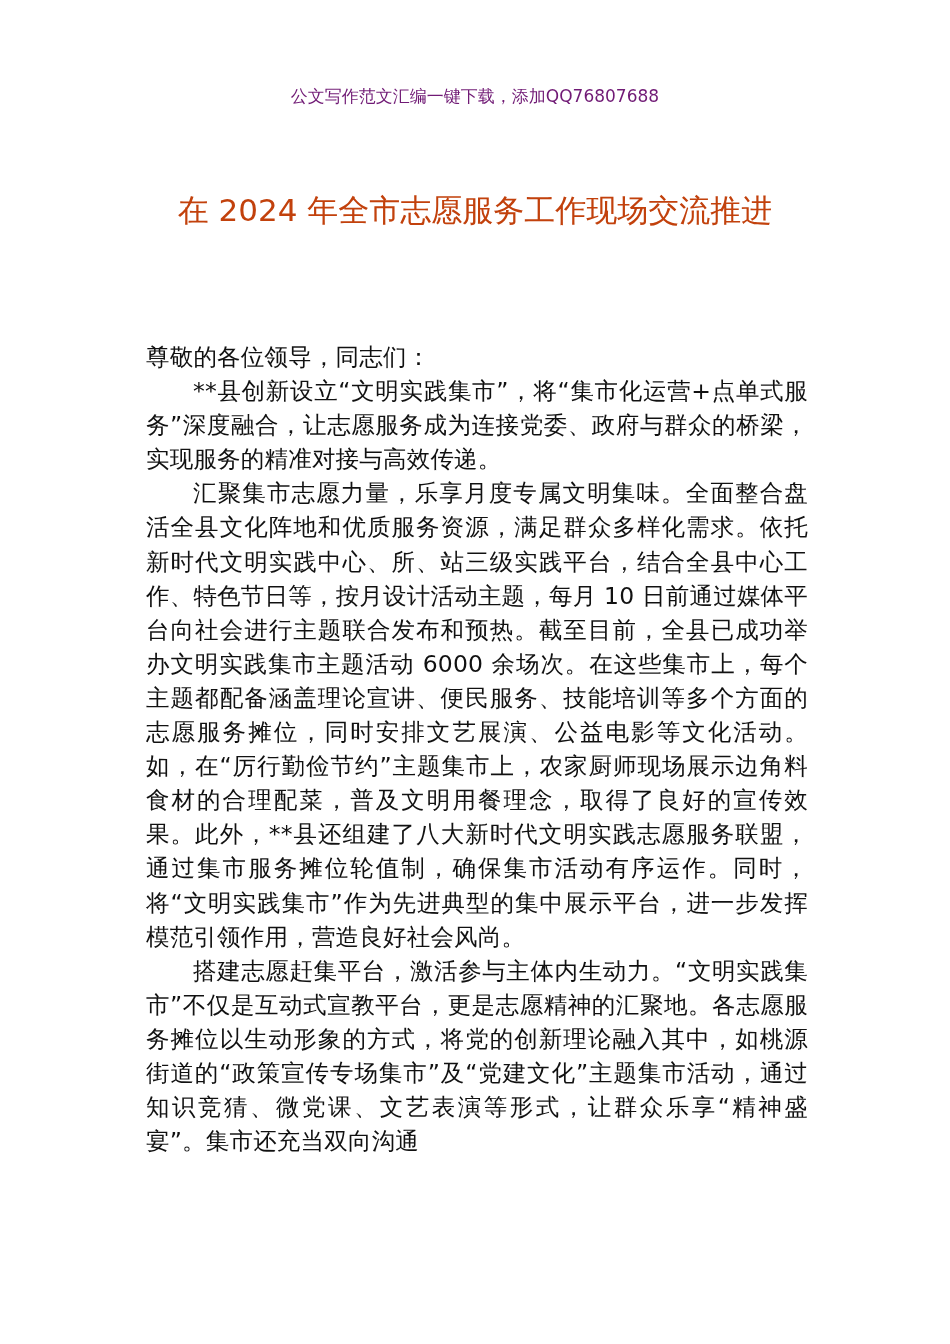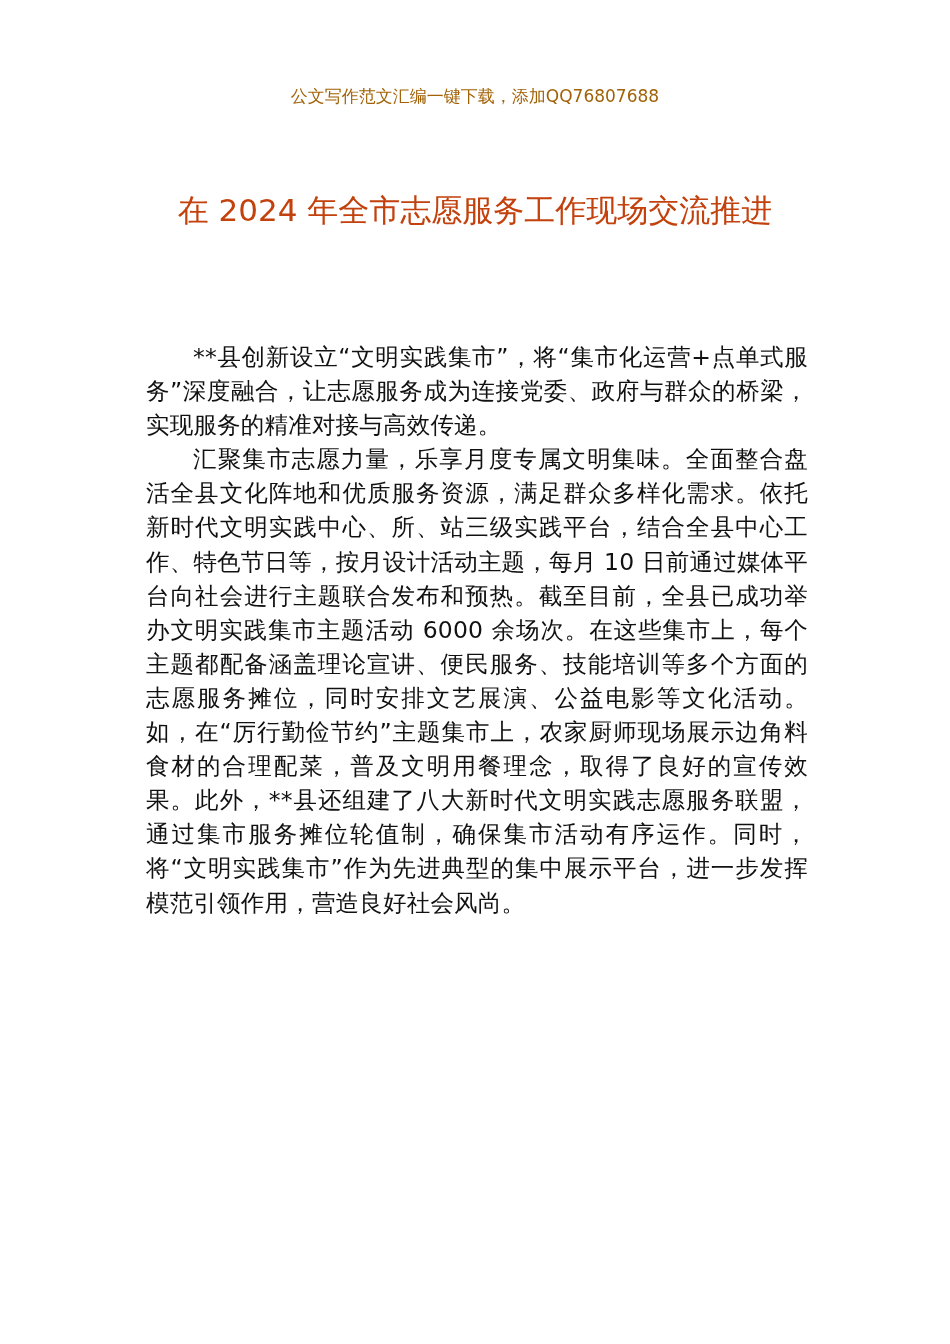--- a/index.html
+++ b/index.html
@@ -15,21 +15,21 @@
       font-family: "DejaVu Sans", "Liberation Sans", sans-serif;
       color: #111111;
     }
     .banner {
       position: absolute;
       top: 85px;
       left: 0;
       width: 950px;
       text-align: center;
       font-size: 17px;
-      color: #a16207;
+      color: #701a75;
       letter-spacing: 0px;
     }
     .title {
       position: absolute;
       top: 178px;
       left: 140px;
       width: 670px;
       text-align: center;
       font-size: 31px;
       line-height: 64px;
@@ -57,15 +57,17 @@
 </head>
 <body>
 
 <div class="banner">公文写作范文汇编一键下载，添加QQ76807688</div>
 
 <div class="title">
   <div>在 2024 年全市志愿服务工作现场交流推进</div>
 </div>
 
 <div class="body">
+  <p>尊敬的各位领导，同志们：</p>
   <p class="indent">**县创新设立“文明实践集市”，将“集市化运营+点单式服务”深度融合，让志愿服务成为连接党委、政府与群众的桥梁，实现服务的精准对接与高效传递。</p>
   <p class="indent">汇聚集市志愿力量，乐享月度专属文明集味。全面整合盘活全县文化阵地和优质服务资源，满足群众多样化需求。依托新时代文明实践中心、所、站三级实践平台，结合全县中心工作、特色节日等，按月设计活动主题，每月 10 日前通过媒体平台向社会进行主题联合发布和预热。截至目前，全县已成功举办文明实践集市主题活动 6000 余场次。在这些集市上，每个主题都配备涵盖理论宣讲、便民服务、技能培训等多个方面的志愿服务摊位，同时安排文艺展演、公益电影等文化活动。如，在“厉行勤俭节约”主题集市上，农家厨师现场展示边角料食材的合理配菜，普及文明用餐理念，取得了良好的宣传效果。此外，**县还组建了八大新时代文明实践志愿服务联盟，通过集市服务摊位轮值制，确保集市活动有序运作。同时，将“文明实践集市”作为先进典型的集中展示平台，进一步发挥模范引领作用，营造良好社会风尚。</p>
+  <p class="indent">搭建志愿赶集平台，激活参与主体内生动力。“文明实践集市”不仅是互动式宣教平台，更是志愿精神的汇聚地。各志愿服务摊位以生动形象的方式，将党的创新理论融入其中，如桃源街道的“政策宣传专场集市”及“党建文化”主题集市活动，通过知识竞猜、微党课、文艺表演等形式，让群众乐享“精神盛宴”。集市还充当双向沟通</p>
 </div>
 
 </body></html>

